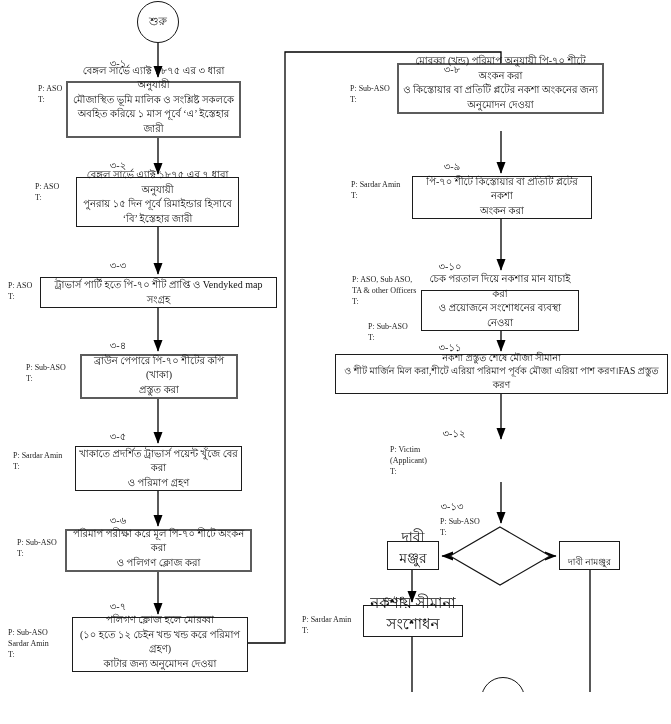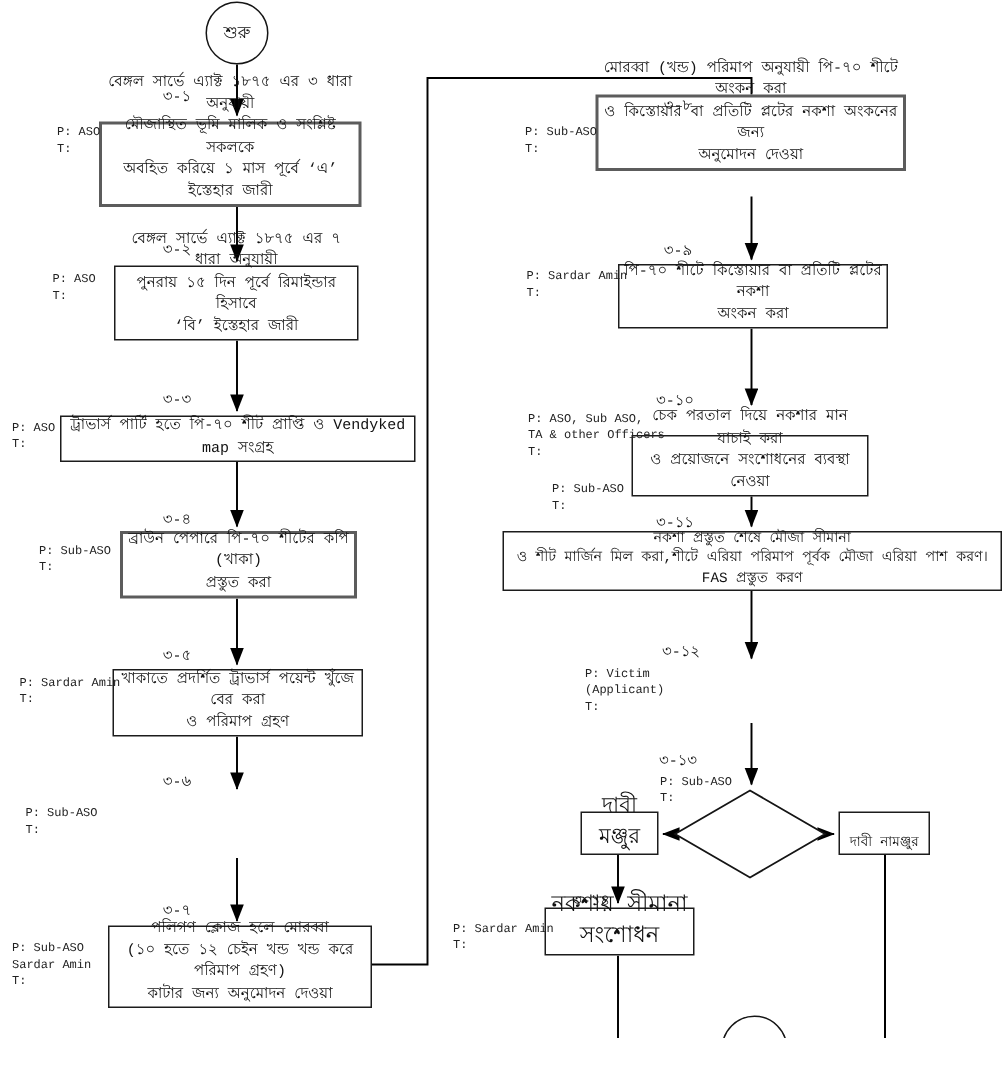--- a/index.html
+++ b/index.html
@@ -1,17 +1,17 @@
 <!DOCTYPE html>
 <html><head>
 <meta charset="utf-8">
 <style>
   html,body{margin:0;padding:0;background:#fff;}
   .stage{position:relative;width:671px;height:692px;background:#ffffff;
-         font-family:Liberation Mono, monospace;overflow:hidden;}
+         font-family:Liberation Serif, serif;overflow:hidden;}
   .lines{position:absolute;left:0;top:0;width:671px;height:724px;}
   .box{position:absolute;border:1px solid #1c1c1c;background:#fff;
        display:flex;align-items:flex-end;justify-content:center;text-align:center;box-sizing:border-box;}
   .box.heavy{border:2px solid #5c5c5c;}
   .btext{white-space:pre-line;font-size:10px;line-height:1.45;color:#111;padding:0 3px;}
   .btext.small{font-size:9.5px;}
   .circle{position:absolute;border:1.4px solid #151515;border-radius:50%;background:#fff;
           display:flex;align-items:center;justify-content:center;font-size:11px;color:#111;box-sizing:border-box;}
   .stepnum{position:absolute;width:44px;font-size:10px;color:#111;text-align:center;}
   .actor{position:absolute;font-size:8px;line-height:1.35;color:#222;white-space:pre-line;}
@@ -67,20 +67,24 @@
   <div class="box" style="left:40px;top:277px;width:237px;height:31px">
     <span class="btext">ট্রাভার্স পার্টি হতে পি-৭০ শীট প্রাপ্তি ও Vendyked map সংগ্রহ</span>
     </div>
   <div class="box heavy" style="left:80px;top:354px;width:158px;height:45px">
     <span class="btext">ব্রাউন পেপারে পি-৭০ শীটের কপি (খাকা)
 প্রস্তুত করা</span>
     </div>
   <div class="box" style="left:75px;top:446px;width:167px;height:45px">
     <span class="btext">খাকাতে প্রদর্শিত ট্রাভার্স পয়েন্ট খুঁজে বের করা
 ও পরিমাপ গ্রহণ</span>
+    </div>
+  <div class="box heavy" style="left:65px;top:529px;width:187px;height:43px">
+    <span class="btext">পরিমাপ পরীক্ষা করে মূল পি-৭০ শীটে অংকন করা
+ও পলিগণ ক্লোজ করা</span>
     </div>
   <div class="box" style="left:72px;top:617px;width:176px;height:55px">
     <span class="btext">পলিগণ ক্লোজ হলে মোরব্বা
 (১০ হতে ১২ চেইন খন্ড খন্ড করে পরিমাপ গ্রহণ)
 কাটার জন্য অনুমোদন দেওয়া</span>
     </div>
 
   <div class="box heavy" style="left:397px;top:63px;width:207px;height:51px">
     <span class="btext">মোরব্বা (খন্ড) পরিমাপ অনুযায়ী পি-৭০ শীটে অংকন করা
 ও কিস্তোয়ার বা প্রতিটি প্লটের নকশা অংকনের জন্য

